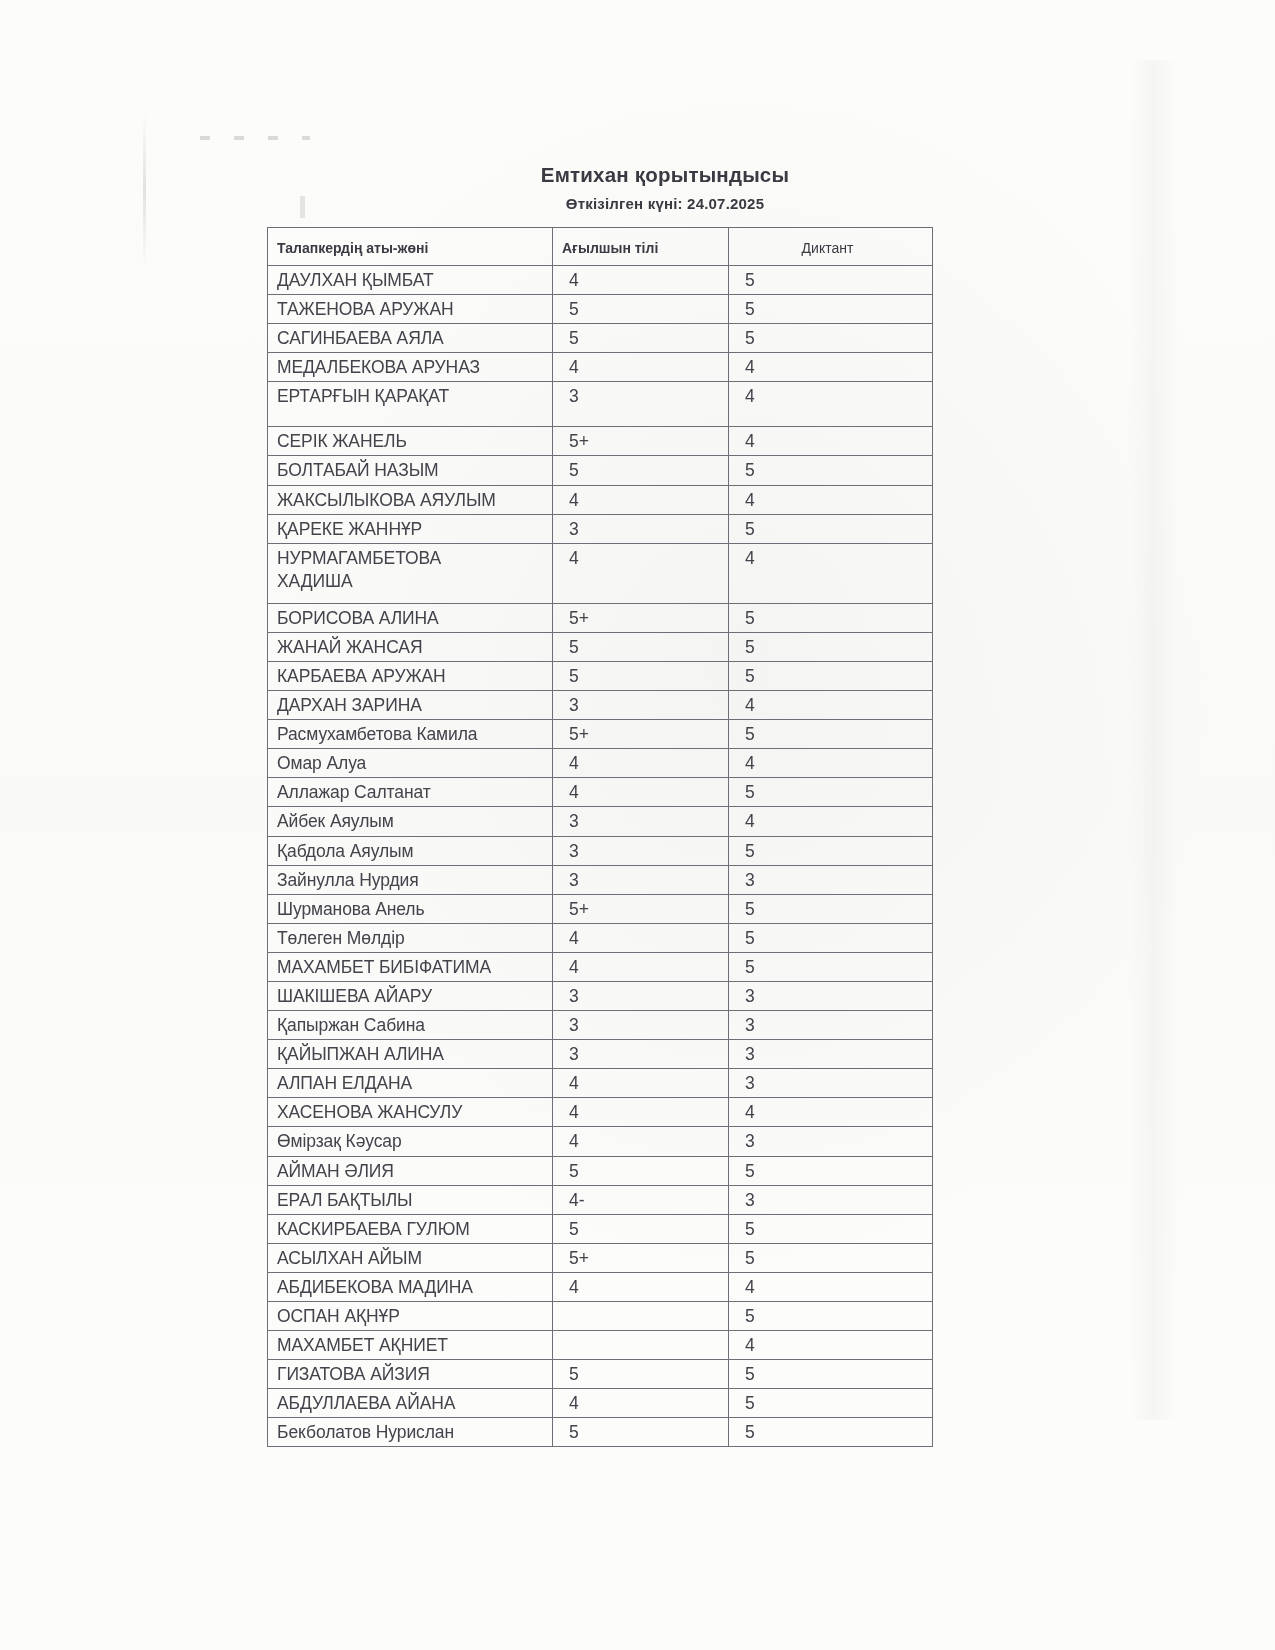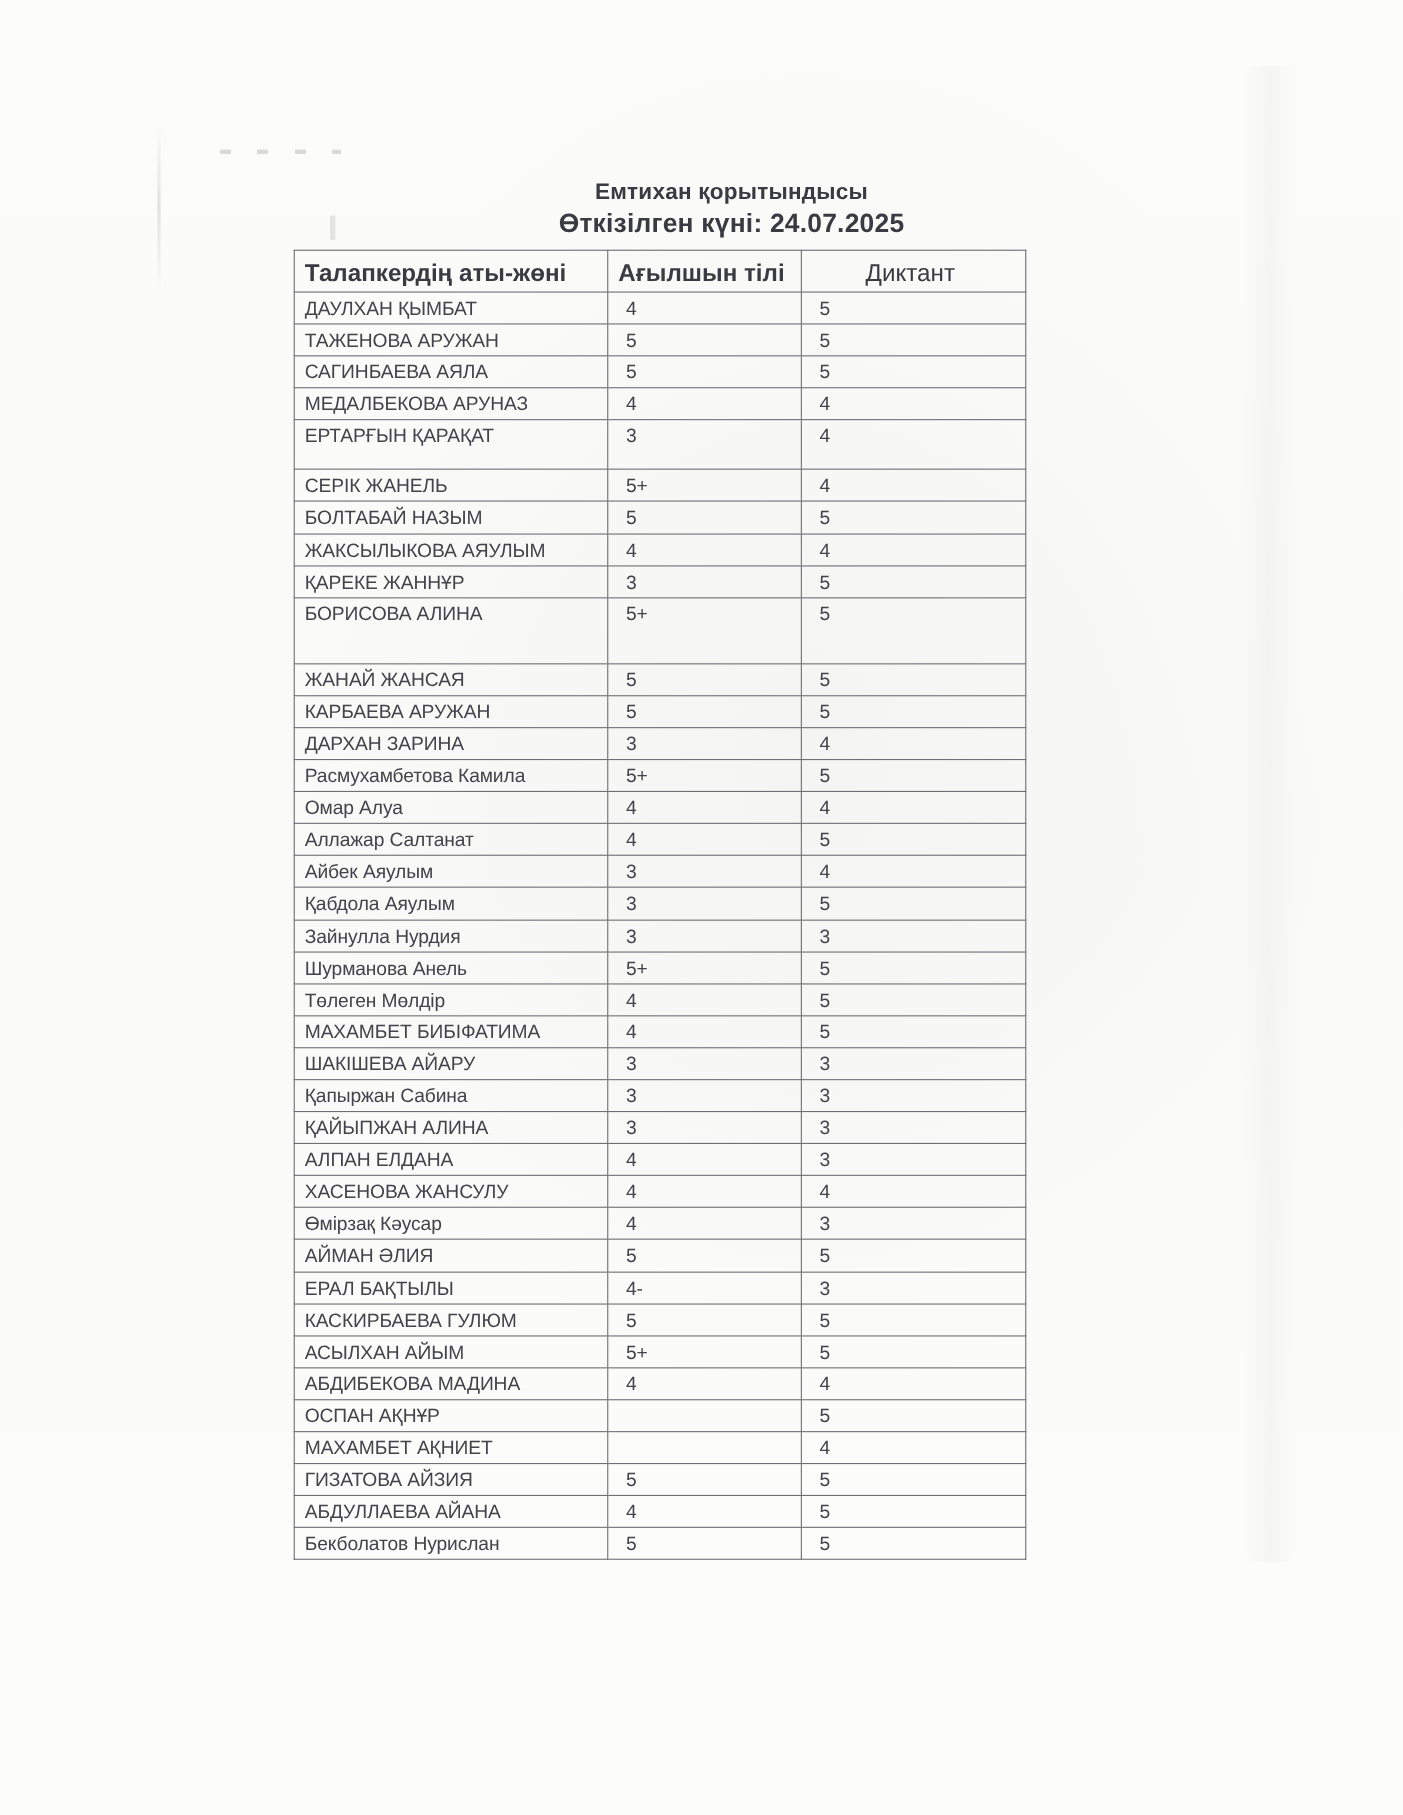--- a/index.html
+++ b/index.html
@@ -29,38 +29,38 @@
   .a2{left:200px;top:136px;width:110px;height:4px;background:repeating-linear-gradient(90deg,rgba(130,130,128,0.28) 0 10px,rgba(0,0,0,0) 10px 34px);}
   .a3{left:1130px;top:60px;width:48px;height:1360px;background:linear-gradient(90deg,rgba(160,158,150,0),rgba(160,158,150,0.07),rgba(160,158,150,0));}
   .a4{left:300px;top:196px;width:5px;height:22px;background:rgba(120,120,118,0.18);}
 
   .titles{
     position:absolute;left:400px;top:160px;width:530px;
     text-align:center;line-height:29px;
     color:var(--ink-strong);
   }
   .doc-title{font-size:20.5px;font-weight:700;letter-spacing:0.2px;}
-  .doc-date{font-size:24px;font-weight:700;letter-spacing:0.2px;}
+  .doc-date{font-size:15px;font-weight:700;letter-spacing:0.2px;}
 
   table.results{
     position:absolute;left:267px;top:227px;width:665px;
     border-collapse:collapse;table-layout:fixed;
     border:1.8px solid var(--border-outer);
   }
   .results th,.results td{
     border:1.3px solid var(--border);
     vertical-align:top;
     overflow:hidden;
     white-space:nowrap;
   }
   .results col.c1{width:285px;}
   .results col.c2{width:176px;}
   .results col.c3{width:204px;}
   .results th{
-    height:38px;font-size:22px;font-weight:700;color:var(--ink-strong);
+    height:38px;font-size:14px;font-weight:700;color:var(--ink-strong);
     text-align:left;padding:7px 6px 4px 9px;vertical-align:middle;
   }
   .results th.col-dictation{text-align:center;font-weight:400;padding-left:0;}
   .results td{
     height:29px;font-size:17.5px;line-height:1.32;
     padding:3px 6px 2px 9px;color:var(--ink);
     letter-spacing:-0.1px;
   }
   .results td.grade{padding-left:16px;}
   
@@ -137,20 +137,25 @@
           <td class="name-cell"><span>ЖАКСЫЛЫКОВА АЯУЛЫМ</span></td>
           <td class="grade"><span>4</span></td>
           <td class="grade"><span>4</span></td>
         </tr>
         <tr>
           <td class="name-cell"><span>ҚАРЕКЕ ЖАННҰР</span></td>
           <td class="grade"><span>3</span></td>
           <td class="grade"><span>5</span></td>
         </tr>
         <tr>
+          <td class="name-cell"><span>НУРМАГАМБЕТОВА ХАДИША</span></td>
+          <td class="grade"><span>4</span></td>
+          <td class="grade"><span>4</span></td>
+        </tr>
+        <tr>
           <td class="name-cell"><span>БОРИСОВА АЛИНА</span></td>
           <td class="grade"><span>5+</span></td>
           <td class="grade"><span>5</span></td>
         </tr>
         <tr>
           <td class="name-cell"><span>ЖАНАЙ ЖАНСАЯ</span></td>
           <td class="grade"><span>5</span></td>
           <td class="grade"><span>5</span></td>
         </tr>
         <tr>

